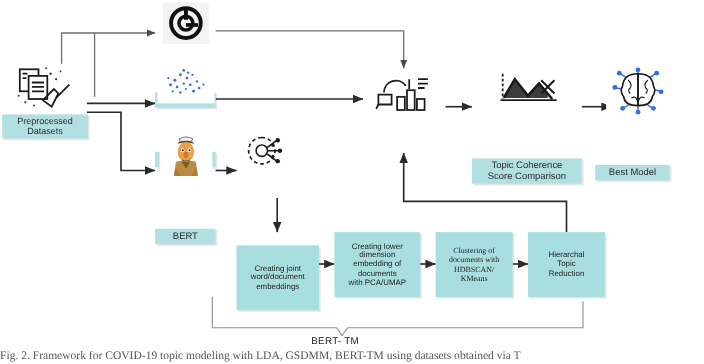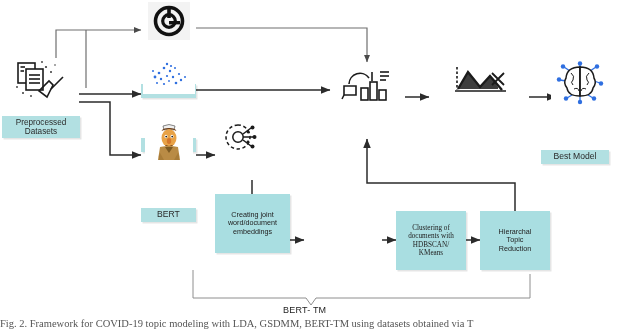--- a/index.html
+++ b/index.html
@@ -110,21 +110,21 @@
           <circle cx="35" cy="8" r="1.1"></circle>
             <circle cx="40" cy="13" r="1"></circle>
           <circle cx="31" cy="3" r=".9"></circle>
             <circle cx="12" cy="34" r="1"></circle>
           <circle cx="20" cy="37" r=".9"></circle>
             <circle cx="6" cy="28" r=".9"></circle>
           <circle cx="44" cy="6" r=".8"></circle>
         </g>
       </svg>
     </div>
-    <div class="cap t8" style="width:78px;margin-top:12px;"><span>Preprocessed</span><br><span>Datasets</span></div>
+    <div class="cap t8" style="width:78px;"><span>Preprocessed</span><br><span>Datasets</span></div>
   </div>
 
   <div class="node iconnode" style="left:141px;top:2px;width:55px;">
     <div class="plate" style="width:42px;height:38px;background:#f3f3f3;">
       <svg width="32" height="32" viewBox="0 0 32 32">
         <circle cx="16" cy="16" r="13.5" fill="none" stroke="#111" stroke-width="3.6"></circle>
         <circle cx="16" cy="16" r="6.3" fill="none" stroke="#111" stroke-width="3.2"></circle>
         <rect x="14.2" y="3" width="3.6" height="10" fill="#111"></rect>
         <rect x="16" y="16" width="11" height="3.4" fill="#111"></rect>
       </svg>
@@ -224,20 +224,21 @@
   <div class="node iconnode" style="left:429px;top:62px;width:100px;">
     <div class="plate" style="width:72px;height:38px;">
       <svg width="66" height="36" viewBox="0 0 66 36">
         <path d="M12,26 L22,9 L34,24 L44,13 L52,24 L52,26 z" fill="#3d3d3d"></path>
         <path d="M12,26 L22,9 L34,24 L44,13 L56,27" fill="none" stroke="#1b1b1b" stroke-width="2.4"></path>
         <line x1="11" y1="4" x2="11" y2="27" stroke="#1b1b1b" stroke-width="1.6" stroke-dasharray="2.5 2"></line>
         <line x1="9" y1="28" x2="60" y2="28" stroke="#1b1b1b" stroke-width="1.6"></line>
         <path d="M46,10 L58,22 M58,10 L46,22" stroke="#1b1b1b" stroke-width="1.8"></path>
       </svg>
     </div>
+    <div class="cap t85" style="width:100px;"><span>Topic Coherence</span><br><span>Score Comparison</span></div>
   </div>
 
   <div class="node iconnode" style="left:541px;top:60px;width:68px;align-items:flex-end;">
     <div class="plate" style="width:58px;height:46px;">
       <svg width="52" height="44" viewBox="0 0 52 44">
         <g stroke="#2f6fe0" stroke-width="1.3" fill="none">
           <path d="M26,8 v-5"></path>
             <path d="M16,10 l-6,-4"></path>
             <path d="M36,10 l6,-4"></path>
           <path d="M12,20 l-6,-1"></path>
@@ -263,28 +264,37 @@
           <path d="M35,12 q-4,3 -2,7 q3,2 0,5"></path>
           <path d="M20,28 q4,-2 5,2"></path>
             <path d="M32,28 q-4,-2 -5,2"></path>
         </g>
         <line x1="26" y1="6" x2="26" y2="35" stroke="#1b1b1b" stroke-width="1.3"></line>
       </svg>
     </div>
     <div class="cap t85" style="width:68px;">Best Model</div>
   </div>
 
-  <div class="node pbox t7" style="left:215px;top:194px;width:75px;height:59px;">
+  <div class="node pbox t7" style="left:215px;top:223px;width:75px;height:59px;">
     <div>
       <span>Creating joint</span><br>
       <span>word/document</span><br>
       <span>embeddings</span>
     </div>
   </div>
 
+  <div class="node pbox t7" style="left:304px;top:211px;width:78px;height:59px;">
+    <div>
+      <span>Creating lower</span><br>
+      <span>dimension</span><br>
+      <span>embedding of</span><br>
+      <span>documents</span><br>
+      <span>with PCA/UMAP</span>
+    </div>
+  </div>
 
   <div class="node pbox t7" style="left:396px;top:211px;width:70px;height:59px;font-family:Liberation Serif, serif;">
     <div>
       <span>Clustering of</span><br>
       <span>documents with</span><br>
       <span>HDBSCAN/</span><br>
       <span>KMeans</span>
     </div>
   </div>
 

